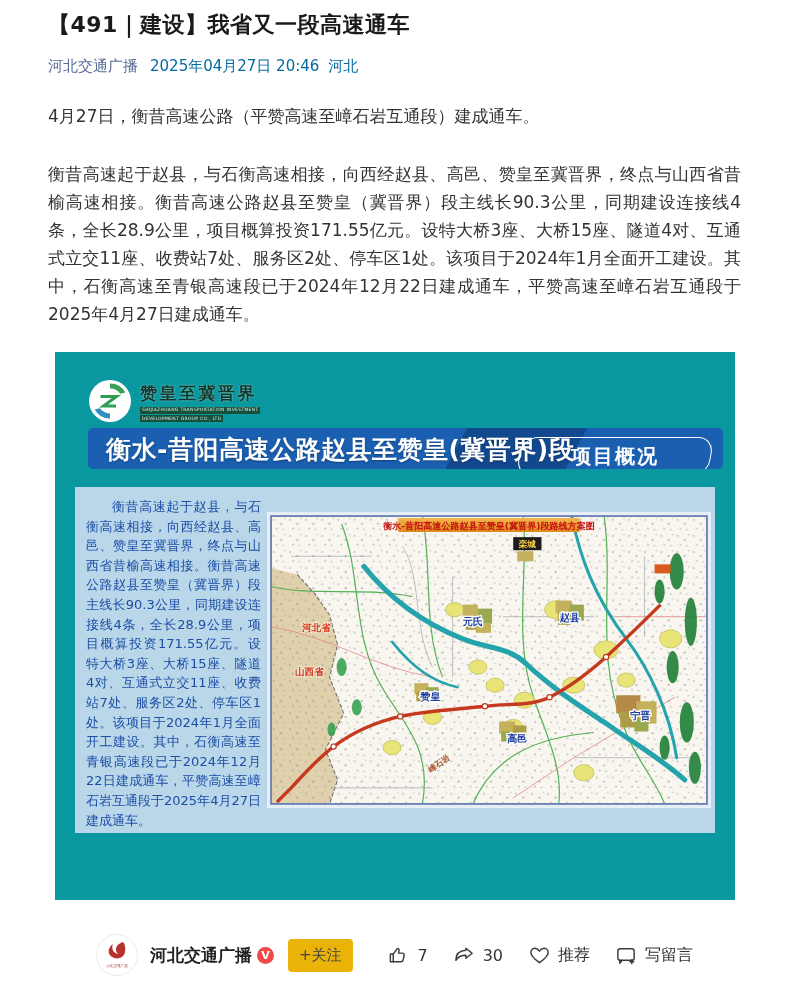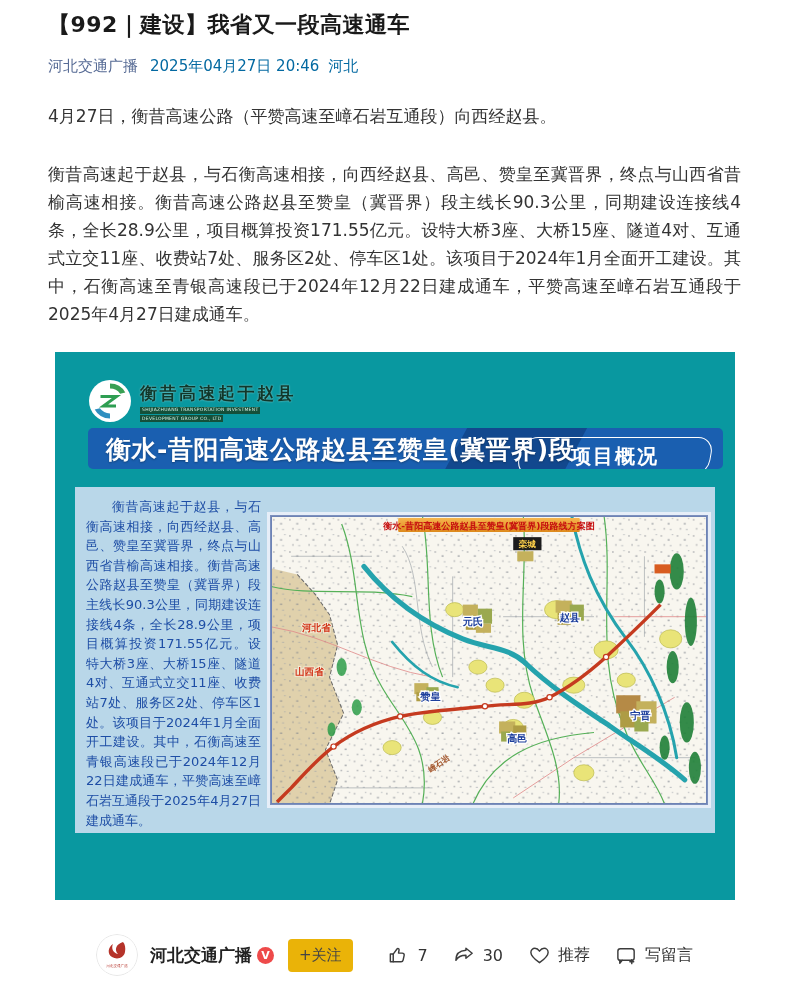--- a/index.html
+++ b/index.html
@@ -44,42 +44,42 @@
   .follow{margin-left:14px;background:#eab308;border:none;border-radius:4px;padding:7px 11px;font-size:15px;color:#454545;cursor:pointer;font-family:inherit}
   .actions{margin-left:auto;display:flex;align-items:center;gap:25px}
   .action{display:flex;align-items:center;gap:7px;font-size:16px;color:#333;cursor:pointer;white-space:nowrap}
   .action svg{width:23px;height:23px;stroke:#3c3c3c;fill:none;stroke-width:1.5;stroke-linejoin:round;stroke-linecap:round}
 </style>
 </head>
 <body>
 
 <div class="wrap">
 
-  <h1 class="title">【992｜建设】我省又一段高速通车</h1>
+  <h1 class="title">【491｜建设】我省又一段高速通车</h1>
 
   <div class="byline">
     <a class="author">河北交通广播</a>
     <span class="meta">2025年04月27日 20:46</span>
     <span class="meta">河北</span>
   </div>
 
-  <p class="body">4月27日，衡昔高速公路（平赞高速至嶂石岩互通段）向西经赵县。</p>
+  <p class="body">4月27日，衡昔高速公路（平赞高速至嶂石岩互通段）建成通车。</p>
   <p class="body p2">衡昔高速起于赵县，与石衡高速相接，向西经赵县、高邑、赞皇至冀晋界，终点与山西省昔榆高速相接。衡昔高速公路赵县至赞皇（冀晋界）段主线长90.3公里，同期建设连接线4条，全长28.9公里，项目概算投资171.55亿元。设特大桥3座、大桥15座、隧道4对、互通式立交11座、收费站7处、服务区2处、停车区1处。该项目于2024年1月全面开工建设。其中，石衡高速至青银高速段已于2024年12月22日建成通车，平赞高速至嶂石岩互通段于2025年4月27日建成通车。</p>
 
   <div class="poster">
 
     <div class="logo-row">
       <svg class="logo-mark" viewBox="0 0 44 44">
         <circle cx="22" cy="22" r="21" fill="#ffffff"></circle>
         <path d="M22 4.5a17.5 17.5 0 0 1 15.3 9l-5.2 1.2A12.4 12.4 0 0 0 22 9.6z" fill="#39a054"></path>
         <path d="M22 39.5a17.5 17.5 0 0 1-15.3-9l5.2-1.2A12.4 12.4 0 0 0 22 34.4z" fill="#2f8fc0"></path>
         <path d="M12.5 17.5h16l-13 9.5h12.5" stroke="#2e9e52" stroke-width="3" fill="none"></path>
       </svg>
       <div>
-        <div class="org-name">衡昔高速起于赵县</div>
+        <div class="org-name">赞皇至冀晋界</div>
         <div class="org-en">SHIJIAZHUANG TRANSPORTATION INVESTMENT</div>
         <div class="org-en">DEVELOPMENT GROUP CO., LTD</div>
       </div>
     </div>
 
     <div class="banner">
       <span class="banner-title">衡水-昔阳高速公路赵县至赞皇(冀晋界)段</span>
       <div class="banner-slash"></div>
       <div class="badge">
         <span>项目概况</span>

